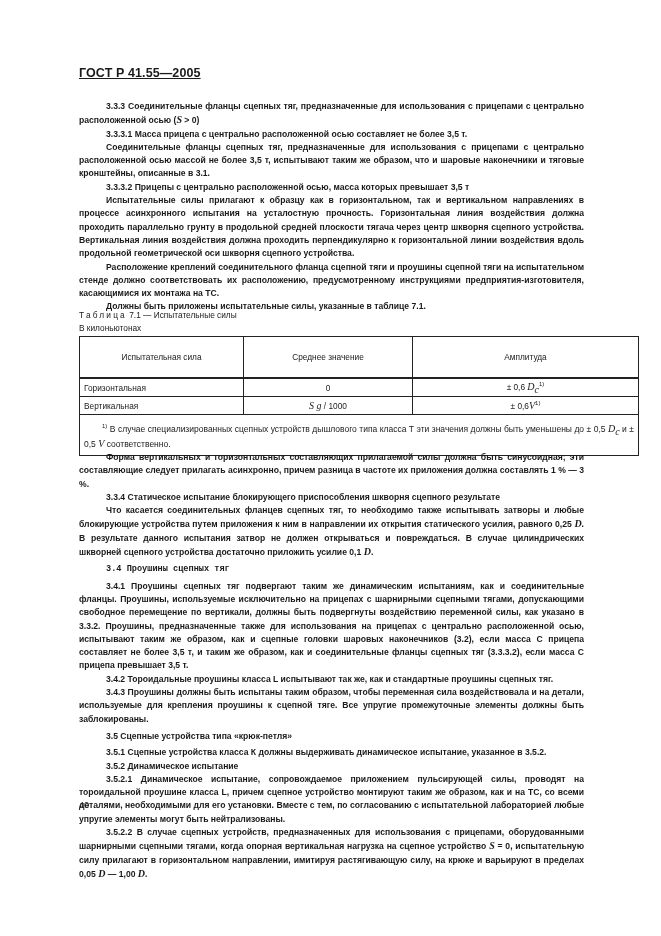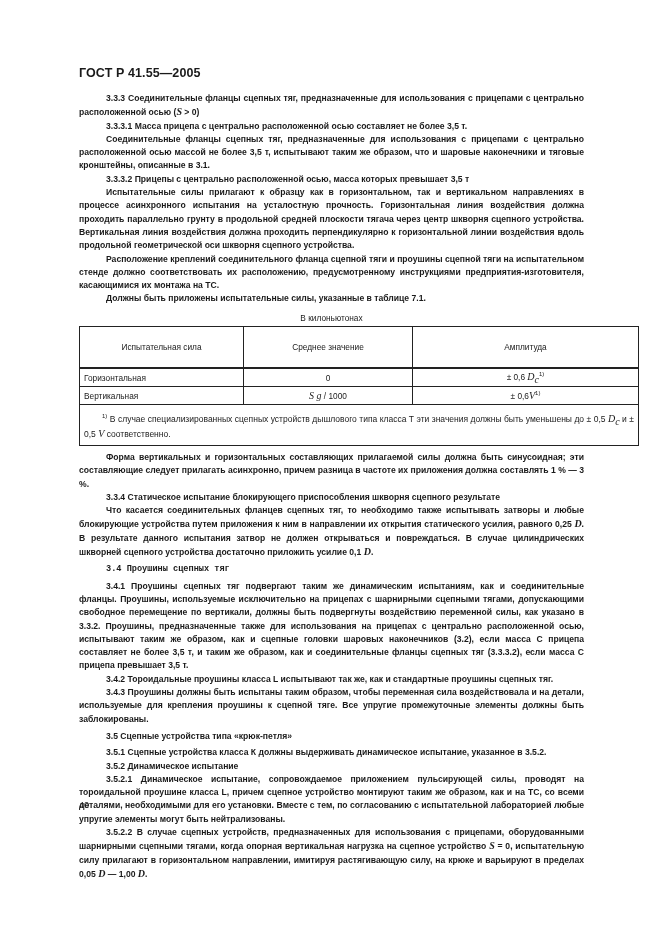--- a/index.html
+++ b/index.html
@@ -1,53 +1,54 @@
 <!DOCTYPE html>
 <html><head>
 <meta charset="utf-8">
 <style>
   html, body { margin: 0; padding: 0; background: #ffffff; }
   body { width: 661px; height: 936px; position: relative; overflow: hidden;
          font-family: "Liberation Sans", sans-serif; color: #1a1a1a; }
-  .hdr { position: absolute; left: 79px; top: 66px; font-size: 12.5px; font-weight: bold; letter-spacing: 0.1px; }
+  .hdr { position: absolute; left: 79px; top: 66px; font-size: 12.5px; font-weight: bold; letter-spacing: 0.1px; text-decoration: underline; }
   .p { font-size: 8.6px; line-height: 13.3px; text-align: justify; margin: 0; font-weight: bold; }
   .ind { text-indent: 27px; }
   .b { font-weight: bold; }
   .it { font-family: "Liberation Serif", serif; font-style: italic; font-size: 10px; }
   .blk { position: absolute; left: 79px; width: 505px; }
   .caption { font-size: 8.3px; }
   .caption .sp { letter-spacing: 2.2px; }
-  .units { text-align: center; font-size: 8.3px; margin-top: 3px; }
+  .units { text-align: left; font-size: 8.3px; margin-top: 3px; }
   table { border-collapse: collapse; width: 560px; font-size: 8.3px; margin-top: 3px; }
   td, th { border: 1px solid #222; padding: 0 4px; }
   th { font-weight: normal; height: 40px; text-align: center; border-bottom: 2px solid #222; }
   td { height: 17px; }
   td.c { text-align: center; }
   td.note { text-align: justify; line-height: 12.5px; padding: 5px 4px 4px 4px; font-size: 8.5px; }
   td.note .ni { padding-left: 18px; }
   sup { font-size: 6px; }
   sub { font-size: 6px; }
   .pagenum { position: absolute; left: 79px; top: 800px; font-size: 9px; }
 </style>
 </head>
 <body>
 
 <div class="hdr">ГОСТ Р 41.55—2005</div>
 
-<div class="blk" style="top:92px;">
+<div class="blk" style="top:100px;">
   <p class="p ind b"><span>3.3.3 Соединительные фланцы сцепных тяг, предназначенные для использования с прицепами с центрально расположенной осью (</span><span class="it">S</span><span> &gt; 0)</span></p>
   <p class="p ind">3.3.3.1 Масса прицепа с центрально расположенной осью составляет не более 3,5 т.</p>
   <p class="p ind">Соединительные фланцы сцепных тяг, предназначенные для использования с прицепами с центрально расположенной осью массой не более 3,5 т, испытывают таким же образом, что и шаровые наконечники и тяговые кронштейны, описанные в 3.1.</p>
   <p class="p ind">3.3.3.2  Прицепы с центрально расположенной осью, масса которых превышает 3,5 т</p>
   <p class="p ind">Испытательные силы прилагают к образцу как в горизонтальном, так и вертикальном направлениях в процессе асинхронного испытания на усталостную прочность. Горизонтальная линия воздействия должна проходить параллельно грунту в продольной средней плоскости тягача через центр шкворня сцепного устройства. Вертикальная линия воздействия должна проходить перпендикулярно к горизонтальной линии воздействия вдоль продольной геометрической оси шкворня сцепного устройства.</p>
   <p class="p ind">Расположение креплений соединительного фланца сцепной тяги и проушины сцепной тяги на испытательном стенде должно соответствовать их расположению, предусмотренному инструкциями предприятия-изготовителя, касающимися их монтажа на ТС.</p>
   <p class="p ind">Должны быть приложены испытательные силы, указанные в таблице 7.1.</p>
 </div>
 
 <div class="blk" style="top:310px;">
+  <div class="caption"><span class="sp">Таблица</span><span> 7.1 — Испытательные силы</span></div>
   <div class="units">В килоньютонах</div>
   <table>
     <tbody>
         <tr>
       <th style="width:155px;">Испытательная сила</th>
       <th style="width:160px;">Среднее значение</th>
       <th>Амплитуда</th>
     </tr>
     <tr>
       <td>Горизонтальная</td>

